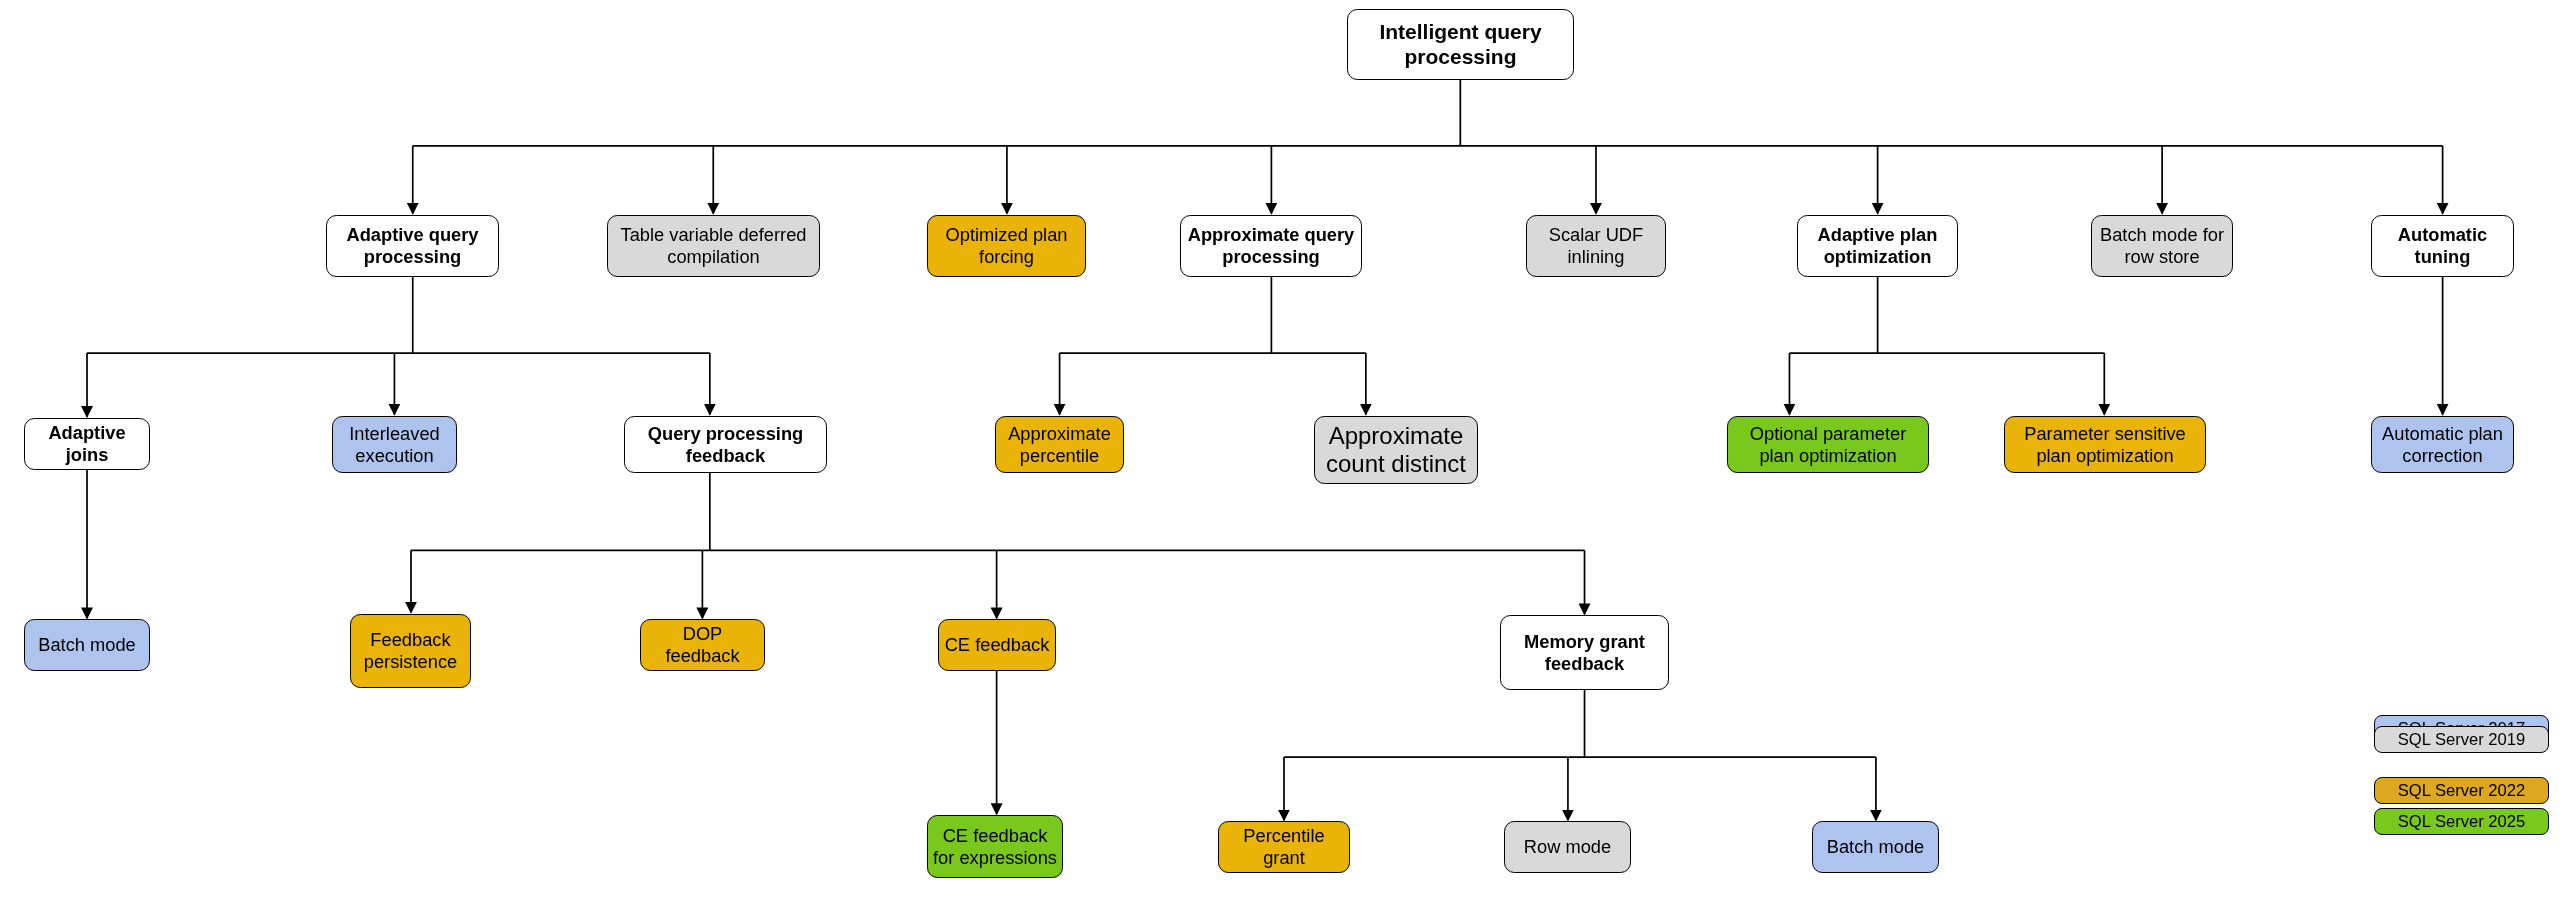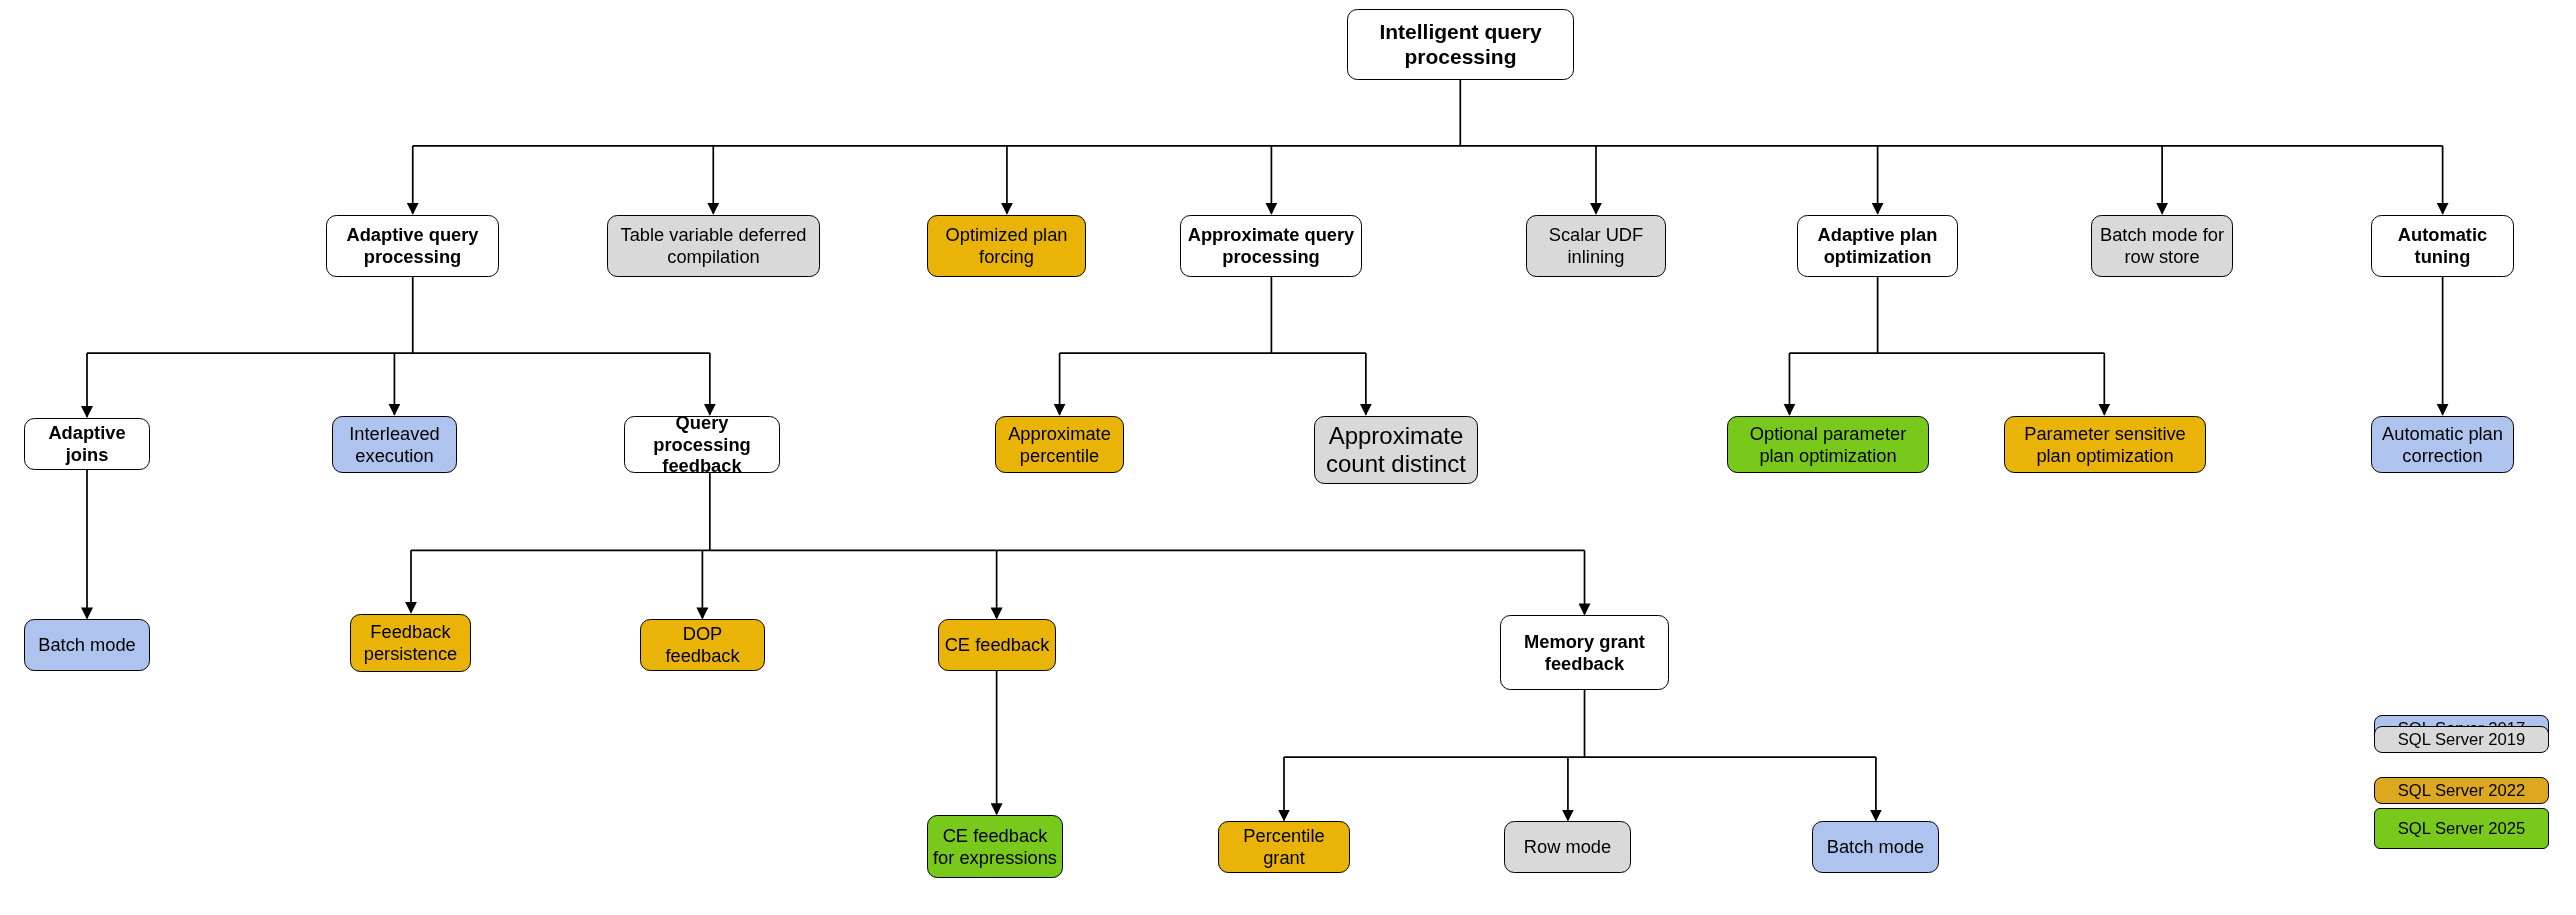--- a/index.html
+++ b/index.html
@@ -117,39 +117,39 @@
       <div class="node white" style="left: 326px; top: 215px; width: 173px; height: 62px; font-size: 18.3px;">Adaptive query processing</div>
       <div class="node gray" style="left: 607px; top: 215px; width: 213px; height: 62px; font-size: 18.3px;">Table variable deferred compilation</div>
       <div class="node gold" style="left: 927px; top: 215px; width: 159px; height: 62px; font-size: 18.3px;">Optimized plan forcing</div>
       <div class="node white" style="left: 1180px; top: 215px; width: 182px; height: 62px; font-size: 18.3px;">Approximate query processing</div>
       <div class="node gray" style="left: 1526px; top: 215px; width: 140px; height: 62px; font-size: 18.3px;">Scalar UDF inlining</div>
       <div class="node white" style="left: 1797px; top: 215px; width: 161px; height: 62px; font-size: 18.3px;">Adaptive plan optimization</div>
       <div class="node gray" style="left: 2091px; top: 215px; width: 142px; height: 62px; font-size: 18.3px;">Batch mode for row store</div>
       <div class="node white" style="left: 2371px; top: 215px; width: 143px; height: 62px; font-size: 18.3px;">Automatic tuning</div>
       <div class="node white" style="left: 24px; top: 418px; width: 126px; height: 52px; font-size: 18.3px;">Adaptive joins</div>
       <div class="node blue" style="left: 332px; top: 416px; width: 125px; height: 57px; font-size: 18.3px;">Interleaved execution</div>
-      <div class="node white" style="left: 624px; top: 416px; width: 156px; height: 57px; font-size: 18.3px;">Query processing feedback</div>
+      <div class="node white" style="left: 624px; top: 416px; width: 203px; height: 57px; font-size: 18.3px;">Query processing feedback</div>
       <div class="node gold" style="left: 995px; top: 416px; width: 129px; height: 57px; font-size: 18.3px;">Approximate percentile</div>
       <div class="node gray" style="left: 1314px; top: 416px; width: 164px; height: 68px; font-size: 24px;">Approximate count distinct</div>
       <div class="node green" style="left: 1689px; top: 416px; width: 202px; height: 57px; font-size: 18.3px; margin-left: 38px;">Optional parameter plan optimization</div>
       <div class="node gold" style="left: 2004px; top: 416px; width: 202px; height: 57px; font-size: 18.3px;">Parameter sensitive plan optimization</div>
       <div class="node blue" style="left: 2371px; top: 416px; width: 143px; height: 57px; font-size: 18.3px;">Automatic plan correction</div>
       <div class="node blue" style="left: 24px; top: 619px; width: 126px; height: 52px; font-size: 18.3px;">Batch mode</div>
-      <div class="node gold" style="left: 350px; top: 614px; width: 121px; height: 58px; font-size: 18.3px;">Feedback persistence</div>
+      <div class="node gold" style="left: 350px; top: 614px; width: 121px; height: 74px; font-size: 18.3px;">Feedback persistence</div>
       <div class="node gold" style="left: 640px; top: 619px; width: 125px; height: 52px; font-size: 18.3px;">DOP feedback</div>
       <div class="node gold" style="left: 938px; top: 619px; width: 118px; height: 52px; font-size: 18.3px;">CE feedback</div>
       <div class="node white" style="left: 1500px; top: 615px; width: 169px; height: 75px; font-size: 18.3px;">Memory grant feedback</div>
       <div class="node green" style="left: 927px; top: 815px; width: 136px; height: 63px; font-size: 18.3px;">CE feedback for expressions</div>
       <div class="node gold" style="left: 1218px; top: 821px; width: 132px; height: 52px; font-size: 18.3px;">Percentile grant</div>
       <div class="node gray" style="left: 1504px; top: 821px; width: 127px; height: 52px; font-size: 18.3px;">Row mode</div>
       <div class="node blue" style="left: 1812px; top: 821px; width: 127px; height: 52px; font-size: 18.3px;">Batch mode</div>
     </div>
 
   <div class="legend">
     <div id="legend-layer">
         <div class="legend-item blue" style="left: 2374px; top: 715px; width: 175px; height: 27px; background: rgb(174, 196, 239);">SQL Server 2017</div>
         <div class="legend-item gray" style="left: 2374px; top: 726px; width: 175px; height: 27px; background: rgb(217, 217, 217);">SQL Server 2019</div>
         <div class="legend-item gold" style="left: 2374px; top: 777px; width: 175px; height: 27px; background: rgb(221, 168, 31);">SQL Server 2022</div>
-        <div class="legend-item green" style="left: 2374px; top: 808px; width: 175px; height: 41px; background: rgb(121, 200, 28); border-radius: 6px;">SQL Server 2025</div>
+        <div class="legend-item green" style="left: 2374px; top: 808px; width: 175px; height: 27px; background: rgb(121, 200, 28);">SQL Server 2025</div>
       </div>
   </div>
 </div>
 
 
 </body></html>

